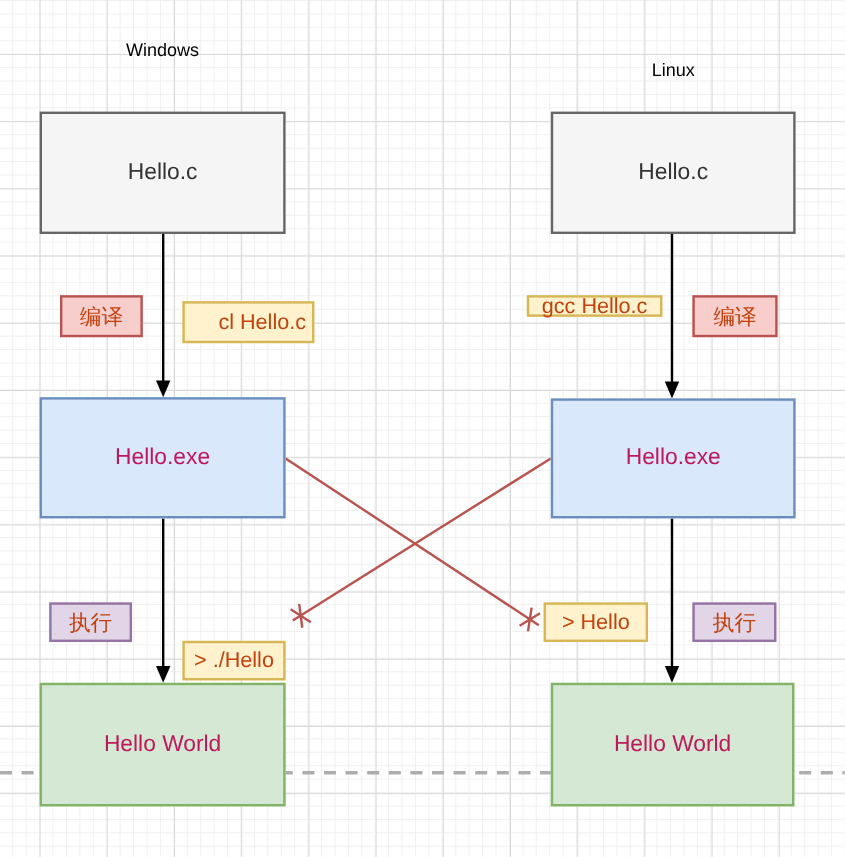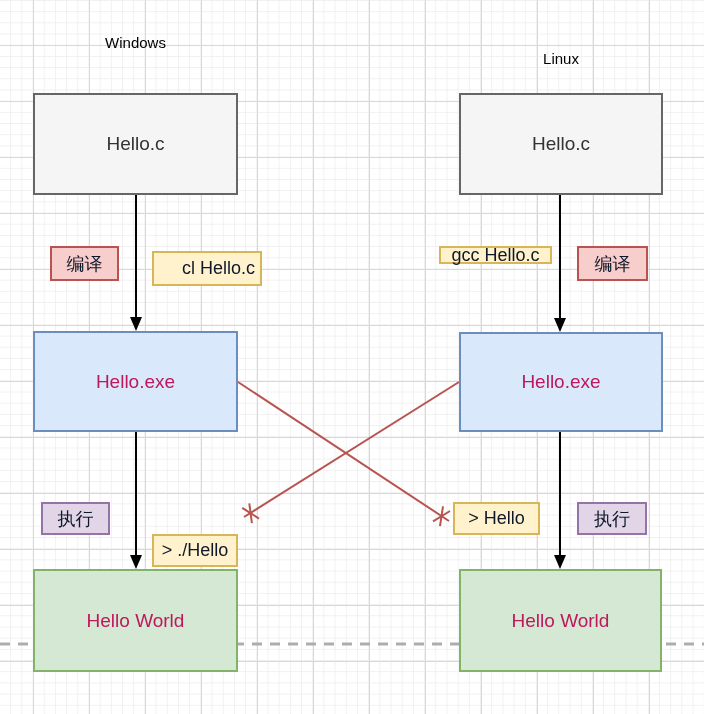--- a/index.html
+++ b/index.html
@@ -51,21 +51,21 @@
 
   .tag {
     position: absolute;
     z-index: 2;
     display: flex;
     align-items: center;
     justify-content: center;
     border: 2px solid #000;
     box-sizing: border-box;
     font-size: 18px;
-    color: #0f172a;
+    color: #c2410c;
     white-space: nowrap;
   }
 </style>
 </head>
 <body>
 
 <div class="canvas">
 
   <svg class="overlay" width="704" height="714" viewBox="0 0 704 714">
 

